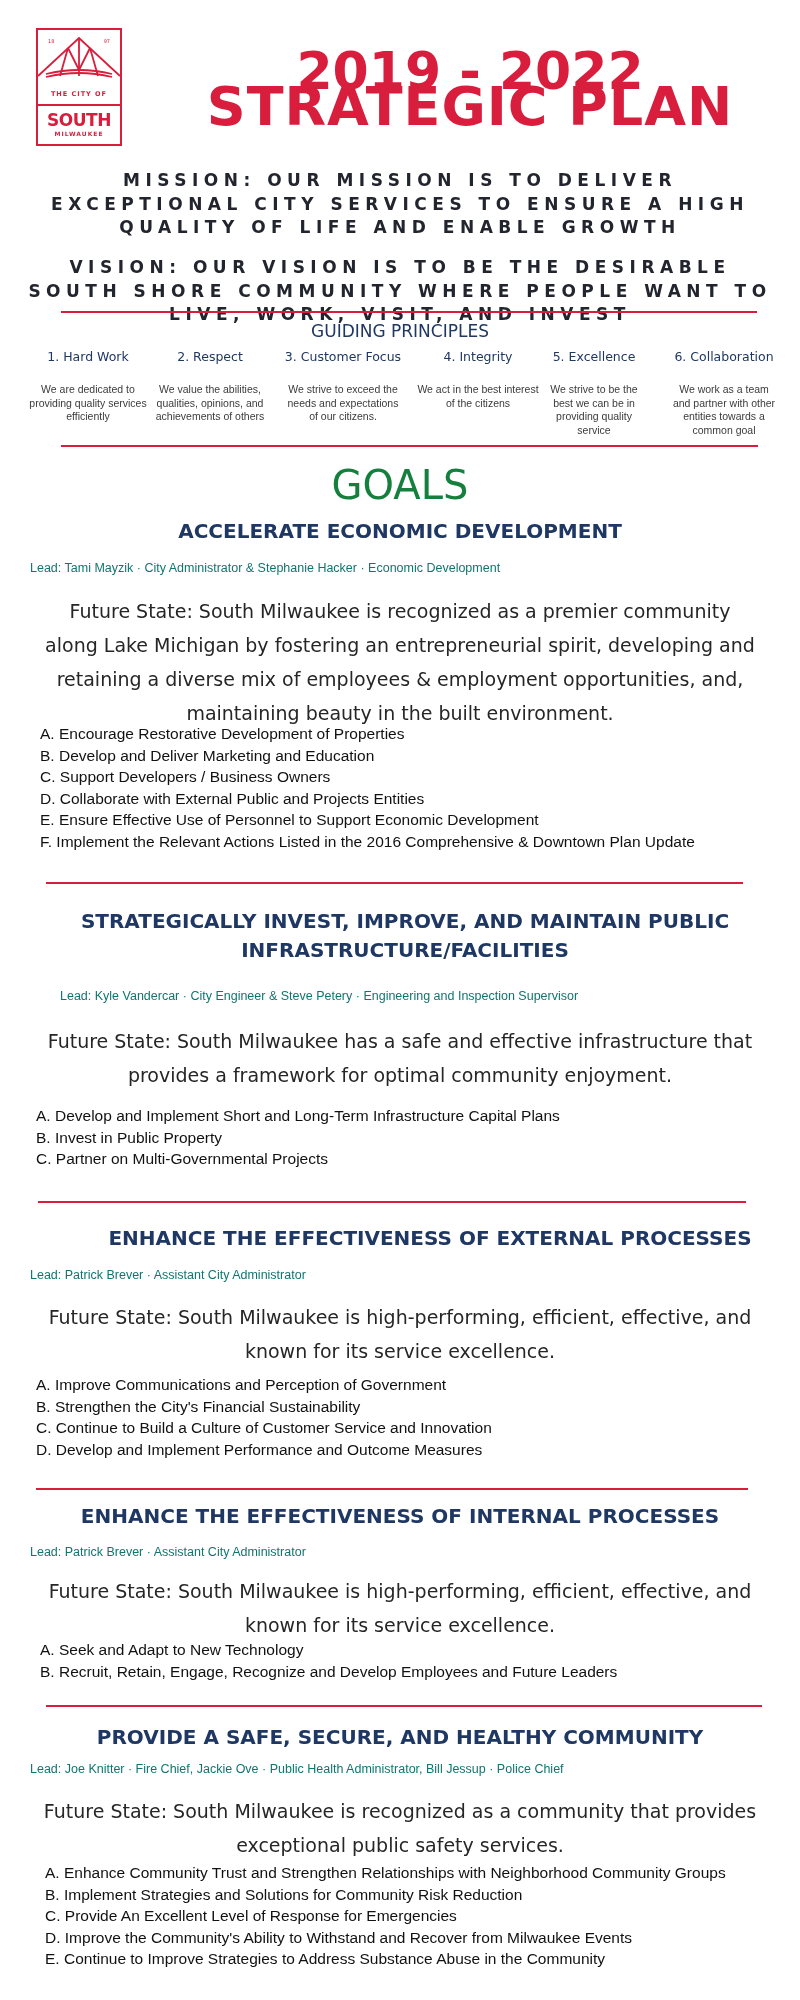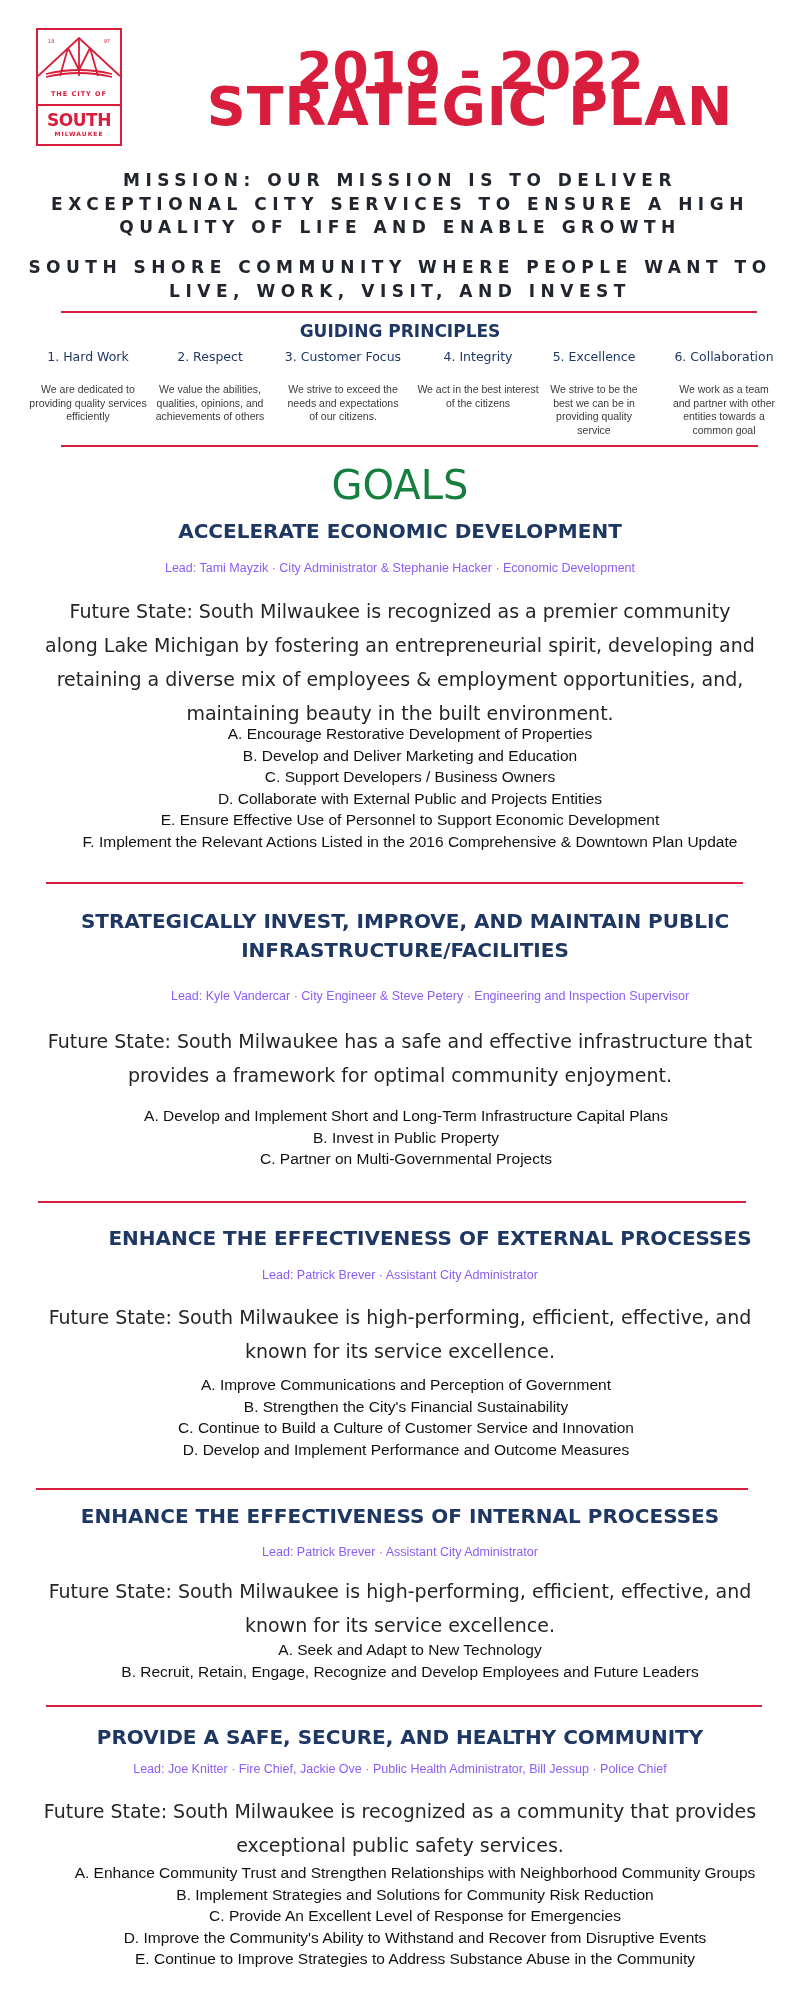--- a/index.html
+++ b/index.html
@@ -9,30 +9,30 @@
   .logo .divline { position:absolute; left:0; right:0; top:74px; border-top:2px solid #d81e3c; }
   .logo .yr { position:absolute; top:8px; font-size:5px; color:#d81e3c; font-family:"DejaVu Sans", sans-serif; }
   .logo .cityof { position:absolute; left:0; right:0; top:60px; text-align:center; font-size:6.5px; letter-spacing:1px; color:#d81e3c; font-weight:bold; font-family:"DejaVu Sans", sans-serif; }
   .logo .south { position:absolute; left:0; right:0; top:80px; text-align:center; font-size:17px; color:#d81e3c; font-weight:bold; font-family:"DejaVu Sans", sans-serif; letter-spacing:-0.5px; }
   .logo .milw { position:absolute; left:0; right:0; top:100px; text-align:center; font-size:6px; letter-spacing:1px; color:#d81e3c; font-weight:bold; font-family:"DejaVu Sans", sans-serif; }
   .title { left:140px; width:660px; color:#d81e3c; font-weight:bold; font-family:"DejaVu Sans", sans-serif; text-align:center; line-height:1; }
   .title1 { top:45px; font-size:52px; }
   .title2 { top:80px; font-size:54px; letter-spacing:1px; }
   .mv { left:20px; width:760px; text-align:center; color:#22252e; font-weight:bold; font-family:"DejaVu Sans", sans-serif; font-size:17px; letter-spacing:5.5px; line-height:23.5px;margin-top:24px; }
   .rule { position:absolute; height:2px; background:#d81e3c; }
-  .gp-title { left:0; width:800px; top:321px; text-align:center; color:#1f3763; font-weight:bold; font-family:"DejaVu Sans", sans-serif; font-size:17px; }
+  .gp-title { left:0; width:800px; top:321px; text-align:center; color:#1f3763; font-weight:normal; font-family:"DejaVu Sans", sans-serif; font-size:17px; }
   .pr { position:absolute; top:349px; width:122px; text-align:center; }
   .pr .pt { color:#1f3763; font-family:"DejaVu Sans", sans-serif; font-size:12.5px; white-space:nowrap; }
   .pr .pd { color:#3b3b3b; font-size:10.5px; line-height:13.5px; margin-top:19px; }
   .goals { left:0; width:800px; top:462px; text-align:center; color:#15803d; font-family:"DejaVu Sans", sans-serif; font-size:40px; }
   .gh { left:30px; width:740px; text-align:center; color:#1f3763; font-weight:bold; font-family:"DejaVu Sans", sans-serif; font-size:20px; line-height:29px; }
-  .lead { left:30px; width:740px; text-align:center; color:#8b5cf6; font-size:12.5px; }
+  .lead { left:30px; width:740px; color:#0f766e; font-size:12.5px; }
   .fs { left:30px; width:740px; text-align:center; color:#262626; font-family:"DejaVu Sans", sans-serif; font-size:19px; line-height:34px; }
   .ol { left:40px; width:740px; color:#111; font-size:15.5px; line-height:21.5px; }
-  .ol div { white-space:nowrap;text-align:center; }
+  .ol div { white-space:nowrap; }
 </style>
 </head>
 <body>
 
 <div class="abs logo">
   <span class="yr" style="left:10px">18</span>
   <span class="yr" style="right:10px">97</span>
   <svg style="position:absolute;left:0;top:0" width="82" height="60" viewBox="0 0 82 60">
     <g fill="none" stroke="#d81e3c" stroke-width="1.8">
       <polyline points="0,46 41,8 82,46"></polyline>
@@ -54,20 +54,21 @@
 <div class="abs title title1">2019 - 2022</div>
 <div class="abs title title2">STRATEGIC PLAN</div>
 
 <div class="abs mv" style="top:145px">
   <div>MISSION: OUR MISSION IS TO DELIVER</div>
   <div>EXCEPTIONAL CITY SERVICES TO ENSURE A HIGH</div>
   <div>QUALITY OF LIFE AND ENABLE GROWTH</div>
 </div>
 
 <div class="abs mv" style="top:232px">
+  <div>VISION: OUR VISION IS TO BE THE DESIRABLE</div>
   <div>SOUTH SHORE COMMUNITY WHERE PEOPLE WANT TO</div>
   <div>LIVE, WORK, VISIT, AND INVEST</div>
 </div>
 
 <div class="rule" style="left:61px;width:696px;top:311px;height:1.5px"></div>
 
 <div class="abs gp-title">GUIDING PRINCIPLES</div>
 
 <div class="pr" style="left:27px">
   <div class="pt">1.  Hard Work</div>
@@ -141,15 +142,15 @@
 </div>
 <div class="rule" style="left:46px;width:716px;top:1705px"></div>
 
 <div class="abs gh" style="top:1723px">PROVIDE A SAFE, SECURE, AND HEALTHY COMMUNITY</div>
 <div class="abs lead" style="top:1762px">Lead: Joe Knitter · Fire Chief, Jackie Ove · Public Health Administrator, Bill Jessup · Police Chief</div>
 <div class="abs fs" style="top:1794px">Future State: South Milwaukee is recognized as a community that provides exceptional public safety services.</div>
 <div class="abs ol" style="top:1862px;left:45px">
   <div>A. Enhance Community Trust and Strengthen Relationships with Neighborhood Community Groups</div>
   <div>B. Implement Strategies and Solutions for Community Risk Reduction</div>
   <div>C. Provide An Excellent Level of Response for Emergencies</div>
-  <div>D. Improve the Community's Ability to Withstand and Recover from Disruptive Events</div>
+  <div>D. Improve the Community's Ability to Withstand and Recover from Milwaukee Events</div>
   <div>E. Continue to Improve Strategies to Address Substance Abuse in the Community</div>
 </div>
 
 </body></html>

